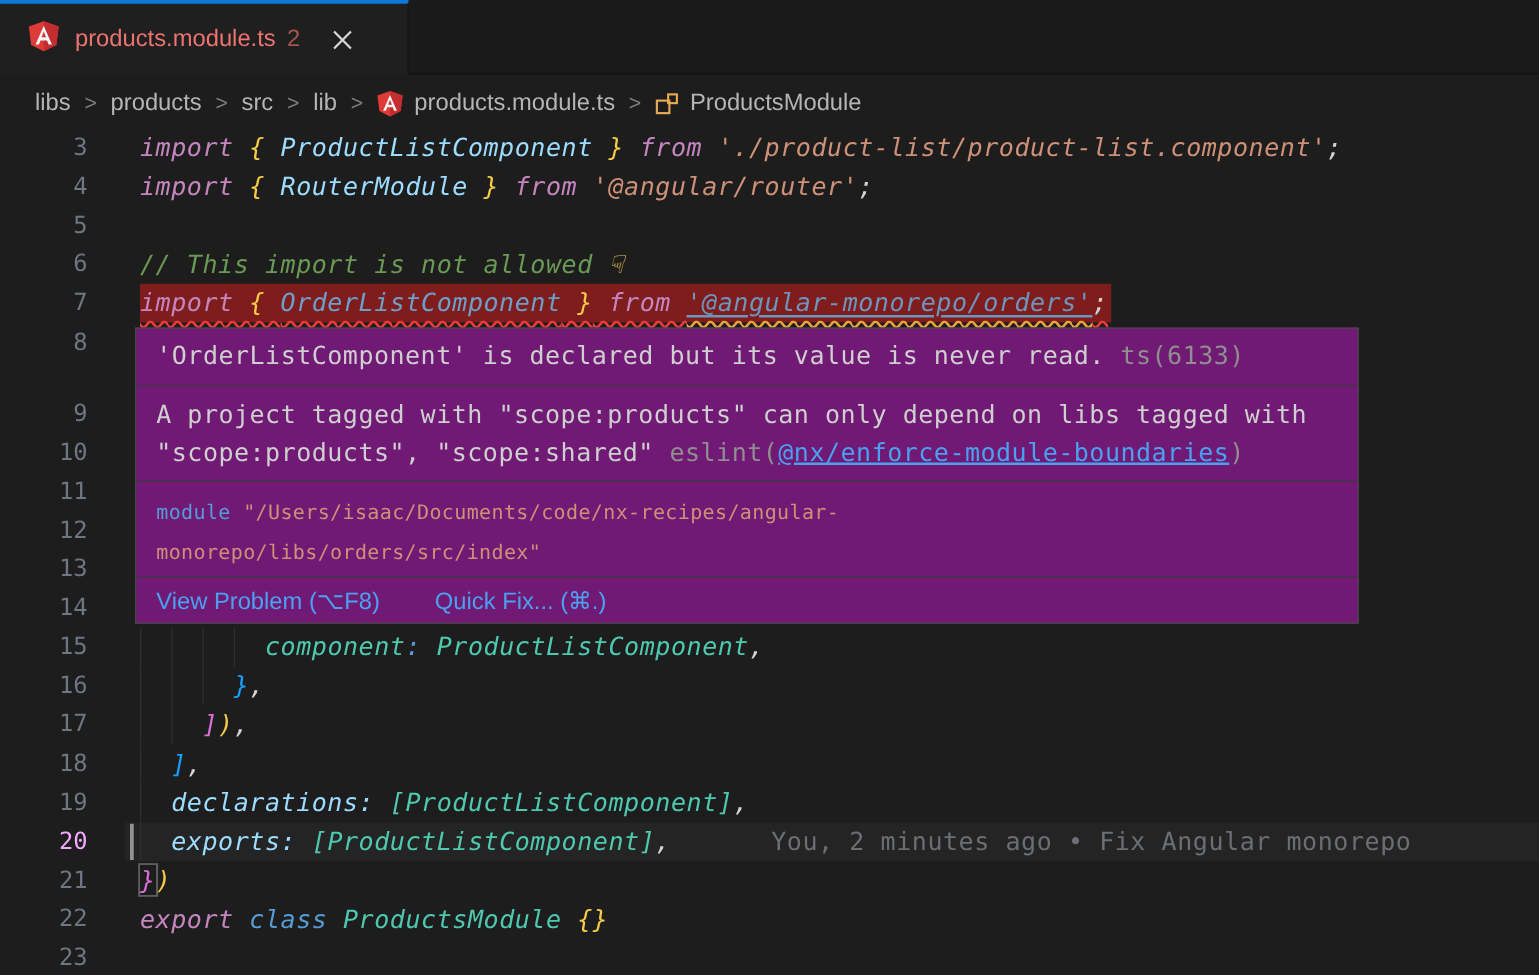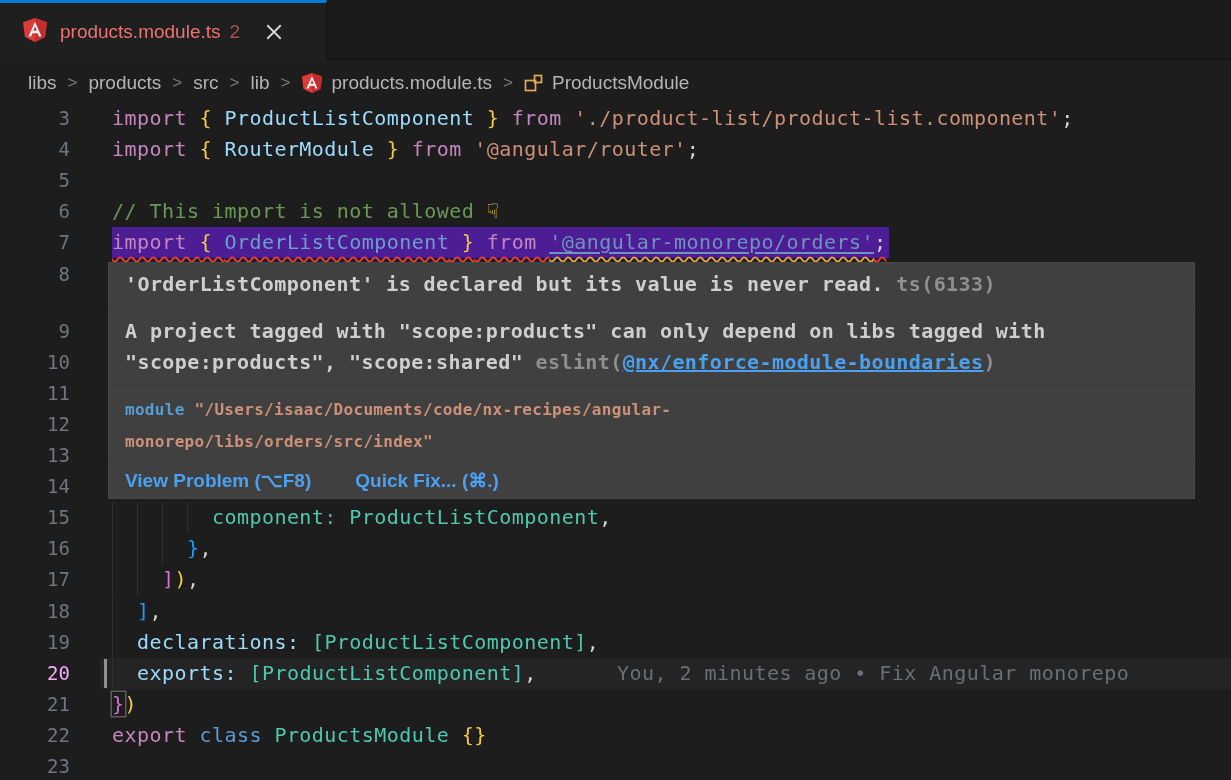--- a/index.html
+++ b/index.html
@@ -27,45 +27,45 @@
 
   
   .editor { position:absolute; left:0; top:103px; width:1231px; height:677px;
             font-family:"DejaVu Sans Mono","Liberation Mono",monospace; font-size:20px;
             letter-spacing:0.45px; }
   .code-line { position:absolute; left:0; width:1231px; height:31.1px; line-height:31.1px;
                white-space:pre; }
   .lnum { position:absolute; left:26px; width:44px; text-align:right; color:#6e7681;
           font-size:19px; letter-spacing:0; }
   .lnum.cur { color:#f0abfc; }
-  .ltext { position:absolute; left:112px; }
+  .ltext { position:absolute; left:112px;font-style:italic; }
   .guide { position:absolute; top:0; width:1px; height:31.1px; background:#2f2f2f; }
   .curline-bg { position:absolute; left:100px; width:1131px; height:31.1px;
                 background:rgba(255,255,255,0.035); }
   .caret { position:absolute; left:104px; top:1px; width:3px; height:29px; background:#929292; }
   .blame { position:absolute; left:617px; color:#6b6f73; }
 
   
   .t-kw{color:#C586C0} .t-kw2{color:#569CD6} .t-gold{color:#F5CB48} .t-pink{color:#D670D6}
   .t-blue{color:#179FFF} .t-type{color:#9CDCFE} .t-teal{color:#4EC9B0} .t-str{color:#CE9178}
   .t-com{color:#6A9955} .t-def{color:#D4D4D4} .t-dimname{color:#6E9FCB}
   .t-colon{color:#569CD6} .t-emoji{color:#f2c84b}
   .t-strlink{color:#6D95BE; text-decoration:underline; text-decoration-color:#6D95BE;
              text-underline-offset:3px;}
 
-  .sel-bg { background:#4c1d95; display:inline-block; padding-right:3px; }
+  .sel-bg { background:#7f1d1d; display:inline-block; padding-right:3px; }
   .sq-red { text-decoration:underline wavy #f03a3a; text-decoration-thickness:2px;
             text-underline-offset:7px; }
   .sq-orange { text-decoration:underline wavy #e8a33d; text-decoration-thickness:2px;
                text-underline-offset:7px; display:inline-block; }
   .match-box { box-shadow:0 0 0 1.5px #5c5c5c; }
 
   
-  .hover-popup { position:absolute; left:108px; top:262px; width:1087px; height:237px;
-                 background:#404040; border:1px solid #484848; z-index:5;font-weight:bold; }
+  .hover-popup { position:absolute; left:108px; top:262px; width:979px; height:237px;
+                 background:#701a75; border:1px solid #484848; z-index:5; }
   .hp-sec { border-bottom:1px solid #3a3a3a; padding:0 16px; }
   .hp-sec:last-child { border-bottom:none; }
   .hp-mono { font-family:"DejaVu Sans Mono","Liberation Mono",monospace; letter-spacing:0.4px; }
   .hp-s1 { height:46px; padding-top:9px; font-size:20px; }
   .hp-s2 { height:76px; padding-top:7px; font-size:20px; line-height:31px; }
   .hp-s3 { height:77px; padding-top:9px; font-size:16px; line-height:32px; letter-spacing:0.3px; }
   .hp-actions { height:37px; display:flex; align-items:center; gap:44px;
                 font-size:19px; }
   .h-main{color:#cfcfcf} .h-dim{color:#8f8f8f}
   .h-link{color:#4BA0F0; text-decoration:underline; cursor:pointer;text-align:right;}

